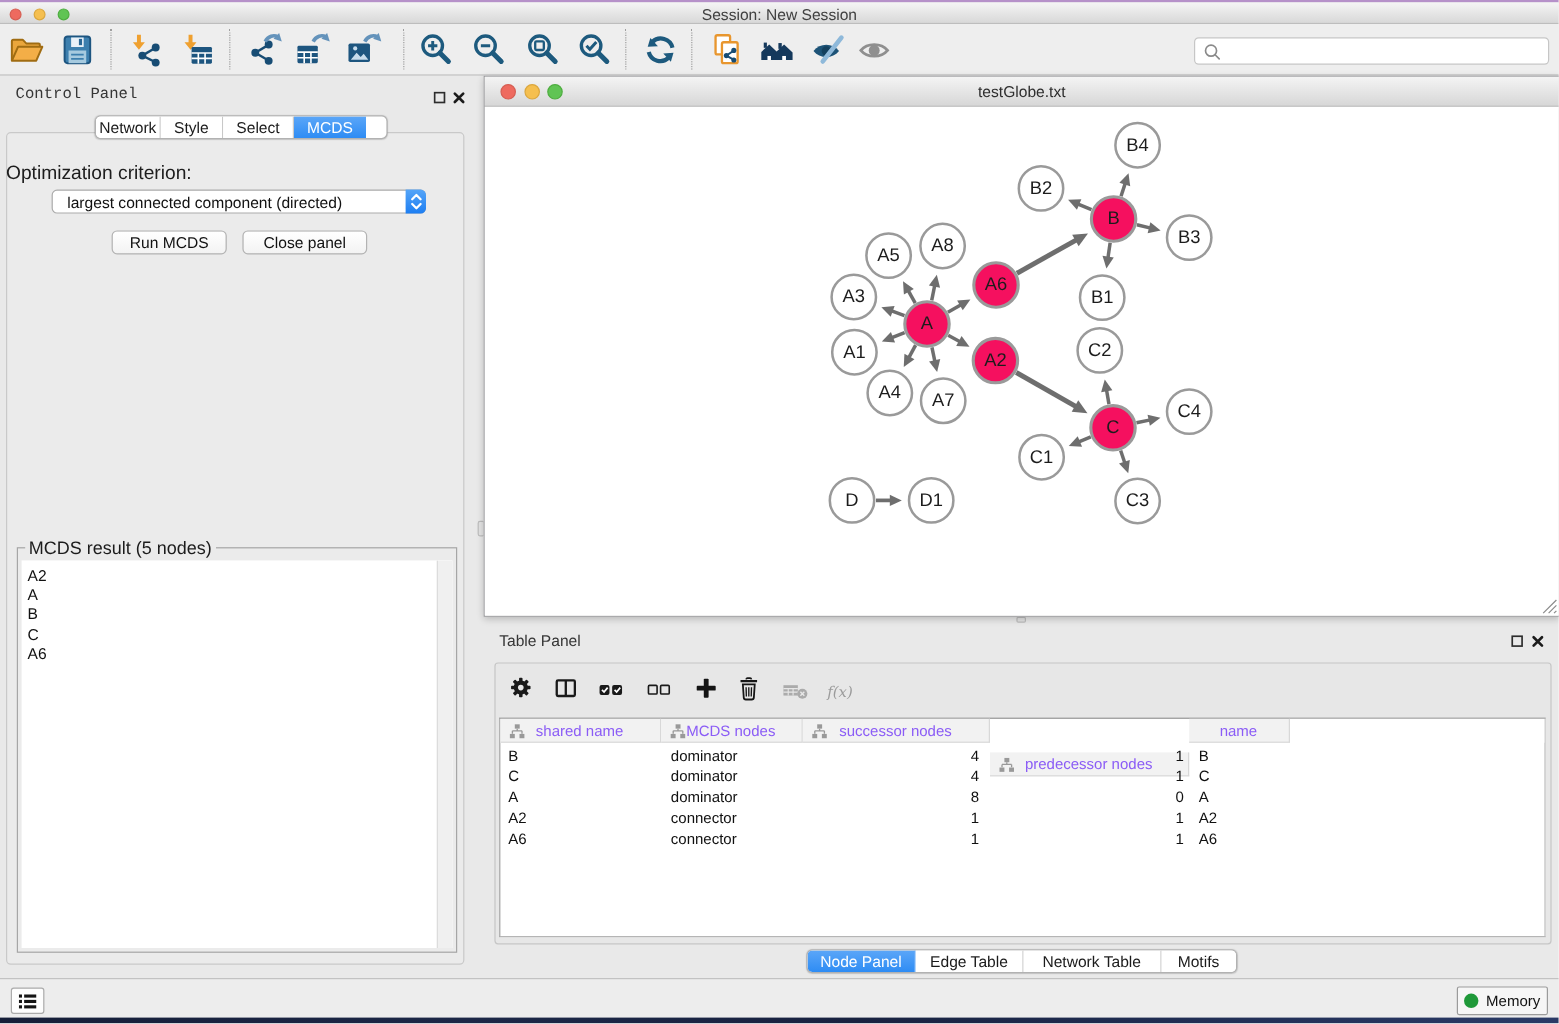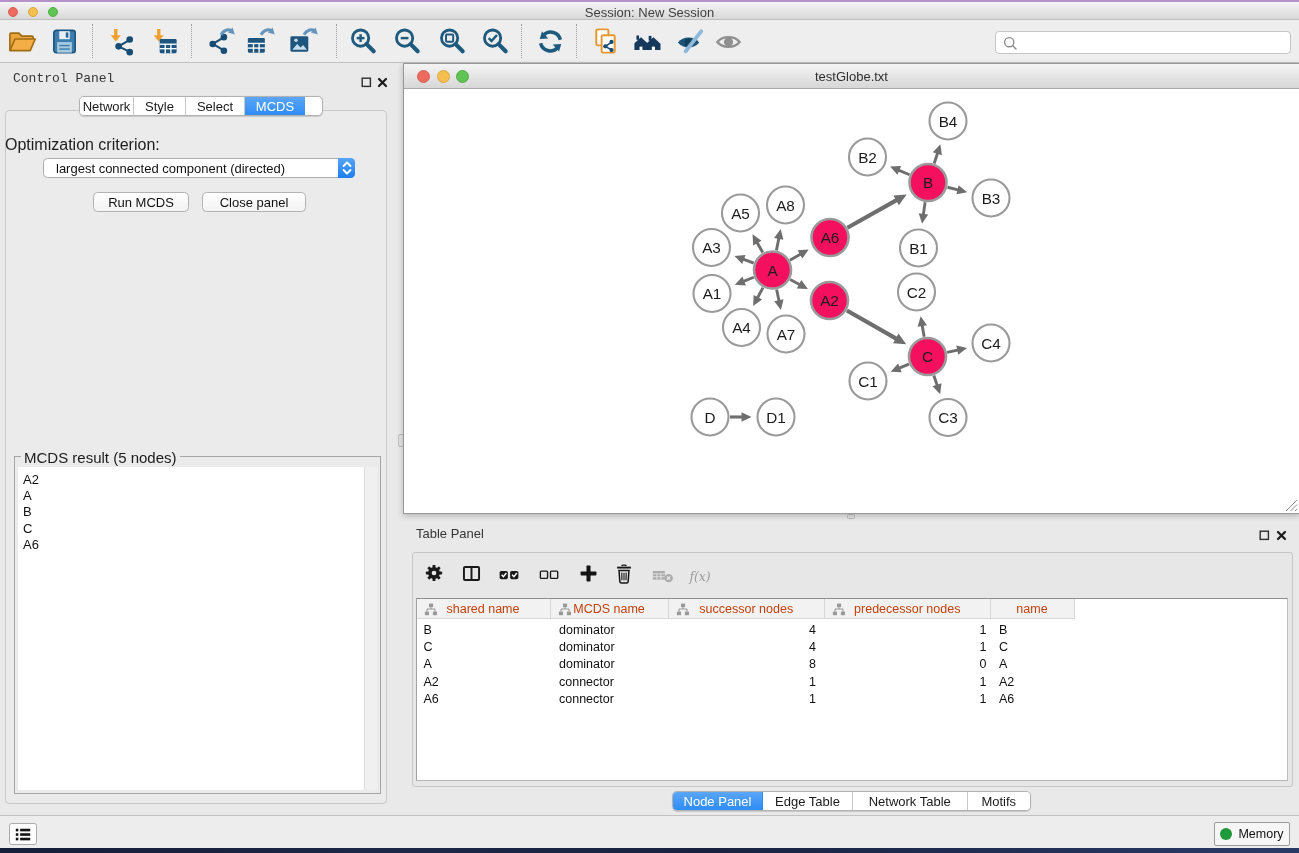--- a/index.html
+++ b/index.html
@@ -75,21 +75,21 @@
   
   .tp-title { left:416px; top:526px; font-size:13px; color:#363636; }
   .tp-box { left:412px; top:552px; width:881px; height:235px; background:#e7e7e7;
     border:1px solid #c6c6c6; border-radius:3px; }
   .tp-toolbar-btn { position:absolute; top:9px; width:24px; height:24px; display:flex; align-items:flex-start; justify-content:center; }
   .tp-table { position:absolute; left:2.5px; top:45px; width:872px; height:183px; background:#ffffff;
     border-style:solid; border-width:1px; border-color:#8f8f8f #bdbdbd #b5b5b5 #a2a2a2; }
   .tp-header { position:absolute; left:0; top:0; height:20px; display:flex; }
   .tp-hcell { height:20px; background:#f2f2f2; border-right:1px solid #d8d8d8; border-bottom:1px solid #d9d9d9;
     display:flex; align-items:center; position:relative; }
-  .tp-hcell .hlabel { position:absolute; left:0; right:0; text-align:center; font-size:12.5px; color:#c2410c; }
+  .tp-hcell .hlabel { position:absolute; left:0; right:0; text-align:center; font-size:12.5px; color:#8b5cf6; }
   .tp-hcell .tree-icon { position:absolute; left:7px; top:4px; }
   .tp-hfill { height:20px; background:#ffffff; }
   .tp-rows { position:absolute; left:0; top:23px; right:0; }
   .tp-row { display:flex; height:17.2px; }
   .tp-cell { font-size:12.5px; color:#101010; line-height:17.2px; white-space:nowrap; overflow:hidden; }
   .tp-tabs { left:672px; top:791px; width:359px; height:20px; }
 
   
   .statusbar { left:0; top:815px; width:1299px; height:33px; background:#ededed; border-top:1px solid #c2c2c2; }
   .status-list-btn { left:9px; top:823px; width:28px; height:22px; background:#fdfdfd; border:1px solid #ababab;
@@ -598,32 +598,32 @@
             </svg>
             <div class="hlabel">shared name</div>
           </div>
           <div class="tp-hcell" style="width: 118px;">
             <svg width="14" height="13" viewBox="0 0 14 13" class="tree-icon">
               <rect x="5" y="0.6" width="4.1" height="3.6" fill="#999999"></rect>
               <path d="M7 4.2 v1.8 M3 6 h8 M3 6 v2.4 M11 6 v2.4" stroke="#999999" stroke-width="1.1" fill="none"></path>
               <rect x="0.9" y="8.6" width="4.1" height="3.6" fill="#999999"></rect>
               <rect x="8.9" y="8.6" width="4.1" height="3.6" fill="#999999"></rect>
             </svg>
-            <div class="hlabel">MCDS name</div>
+            <div class="hlabel">MCDS nodes</div>
           </div>
           <div class="tp-hcell" style="width: 156.5px;">
             <svg width="14" height="13" viewBox="0 0 14 13" class="tree-icon">
               <rect x="5" y="0.6" width="4.1" height="3.6" fill="#999999"></rect>
               <path d="M7 4.2 v1.8 M3 6 h8 M3 6 v2.4 M11 6 v2.4" stroke="#999999" stroke-width="1.1" fill="none"></path>
               <rect x="0.9" y="8.6" width="4.1" height="3.6" fill="#999999"></rect>
               <rect x="8.9" y="8.6" width="4.1" height="3.6" fill="#999999"></rect>
             </svg>
             <div class="hlabel">successor nodes</div>
           </div>
-          <div class="tp-hcell" style="width: 165.5px;">
+          <div class="tp-hcell" style="width: 165.5px; margin-top: 28px;">
             <svg width="14" height="13" viewBox="0 0 14 13" class="tree-icon">
               <rect x="5" y="0.6" width="4.1" height="3.6" fill="#999999"></rect>
               <path d="M7 4.2 v1.8 M3 6 h8 M3 6 v2.4 M11 6 v2.4" stroke="#999999" stroke-width="1.1" fill="none"></path>
               <rect x="0.9" y="8.6" width="4.1" height="3.6" fill="#999999"></rect>
               <rect x="8.9" y="8.6" width="4.1" height="3.6" fill="#999999"></rect>
             </svg>
             <div class="hlabel">predecessor nodes</div>
           </div>
           <div class="tp-hcell" style="width: 84px;">
             <div class="hlabel">name</div>

